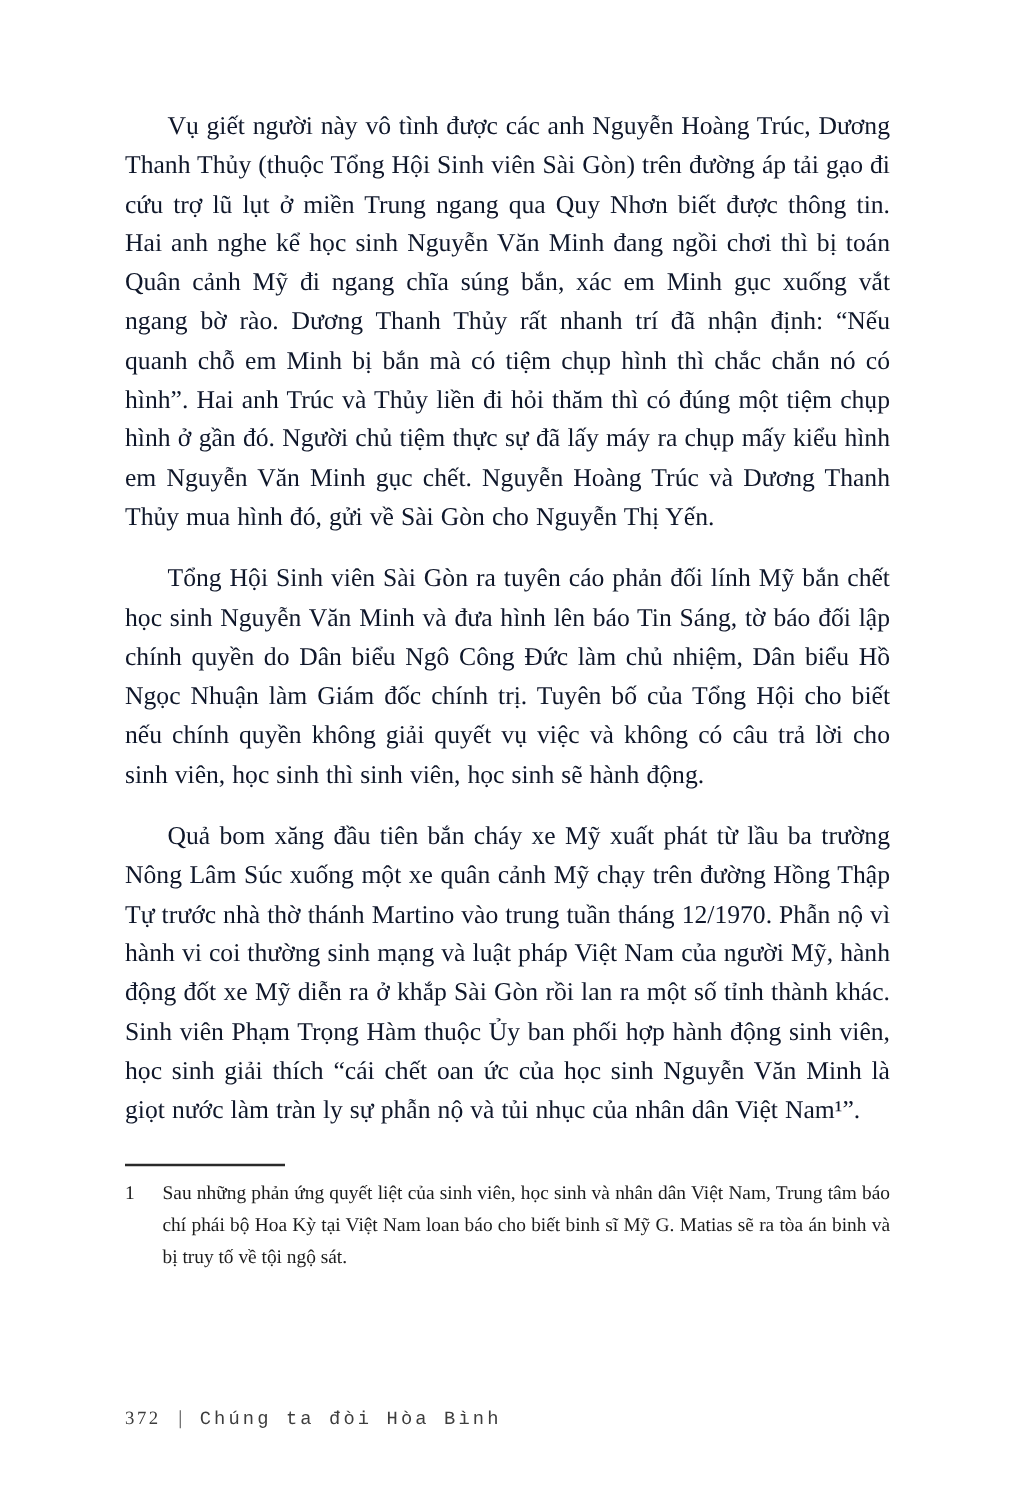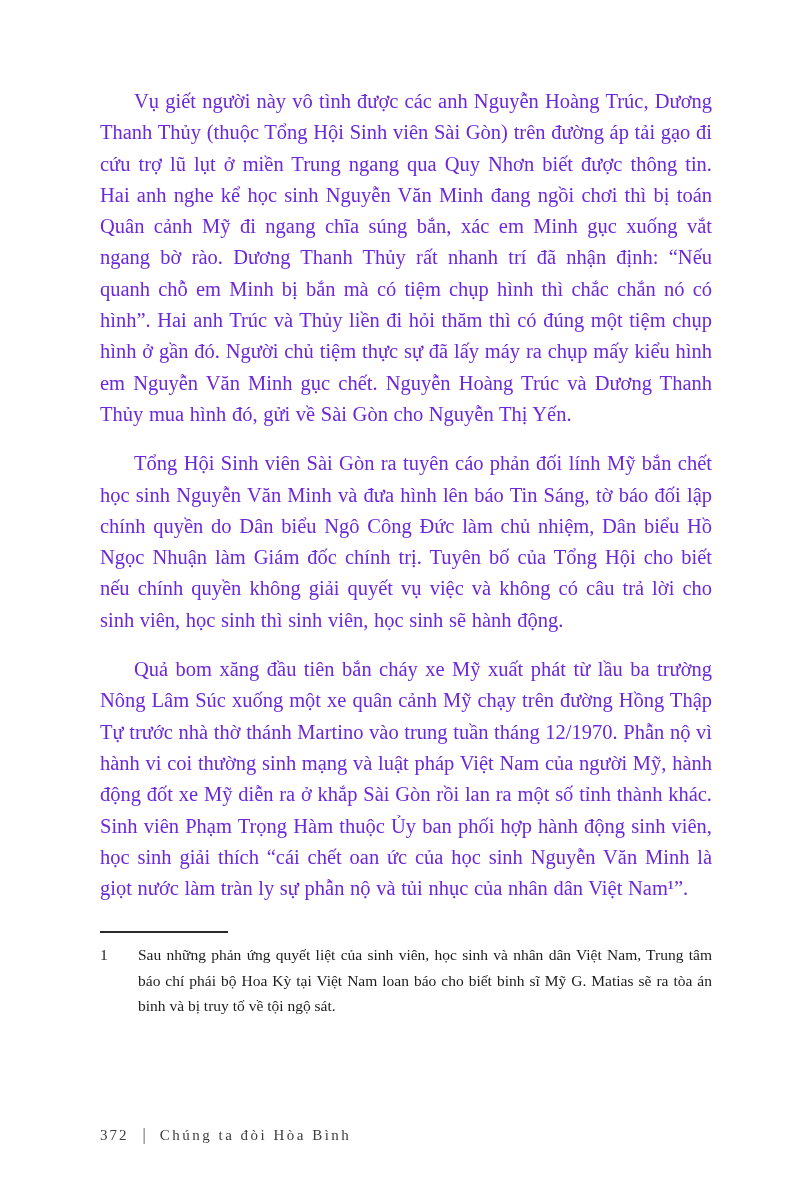--- a/index.html
+++ b/index.html
@@ -17,21 +17,21 @@
   .page {
     position: absolute;
     inset: 0;
     padding: 86px 97px 0 100px;
   }
   .body-text p {
     font-size: 20.5px;
     line-height: 31.3px;
     text-align: justify;
     text-indent: 34px;
-    color: #6d28d9;
+    color: #0f172a;
     word-spacing: 0.5px;
   }
   .body-text p + p {
     margin-top: 18px;
   }
   .footnote-rule {
     width: 128px;
     height: 2px;
     background: #2a2a2a;
     margin-top: 27px;
@@ -43,21 +43,20 @@
     line-height: 25.5px;
     color: #1c1c1c;
   }
   .footnote .fn-num {
     flex: 0 0 30px;
     width: 30px;
   }
   .footnote .fn-text {
     flex: 1;
     text-align: justify;
-    margin-left: 8px;
   }
   .page-footer {
     position: absolute;
     left: 100px;
     bottom: 56px;
     display: flex;
     align-items: center;
     font-size: 15px;
     color: #3d3d3d;
   }
@@ -65,20 +64,21 @@
     letter-spacing: 2px;
     text-align: right;
   }
   .page-footer .divider {
     margin: 0 14px;
     color: #4a4a4a;
     font-size: 16px;
   }
   .page-footer .book-title {
     letter-spacing: 2.5px;
+    font-family: Liberation Mono, monospace;
   }
 </style>
 </head>
 <body>
 
 <div class="page">
 
   <div class="body-text">
     <p>Vụ giết người này vô tình được các anh Nguyễn Hoàng Trúc, Dương Thanh Thủy (thuộc Tổng Hội Sinh viên Sài Gòn) trên đường áp tải gạo đi cứu trợ lũ lụt ở miền Trung ngang qua Quy Nhơn biết được thông tin. Hai anh nghe kể học sinh Nguyễn Văn Minh đang ngồi chơi thì bị toán Quân cảnh Mỹ đi ngang chĩa súng bắn, xác em Minh gục xuống vắt ngang bờ rào. Dương Thanh Thủy rất nhanh trí đã nhận định: “Nếu quanh chỗ em Minh bị bắn mà có tiệm chụp hình thì chắc chắn nó có hình”. Hai anh Trúc và Thủy liền đi hỏi thăm thì có đúng một tiệm chụp hình ở gần đó. Người chủ tiệm thực sự đã lấy máy ra chụp mấy kiểu hình em Nguyễn Văn Minh gục chết. Nguyễn Hoàng Trúc và Dương Thanh Thủy mua hình đó, gửi về Sài Gòn cho Nguyễn Thị Yến.</p>
     <p>Tổng Hội Sinh viên Sài Gòn ra tuyên cáo phản đối lính Mỹ bắn chết học sinh Nguyễn Văn Minh và đưa hình lên báo Tin Sáng, tờ báo đối lập chính quyền do Dân biểu Ngô Công Đức làm chủ nhiệm, Dân biểu Hồ Ngọc Nhuận làm Giám đốc chính trị. Tuyên bố của Tổng Hội cho biết nếu chính quyền không giải quyết vụ việc và không có câu trả lời cho sinh viên, học sinh thì sinh viên, học sinh sẽ hành động.</p>

